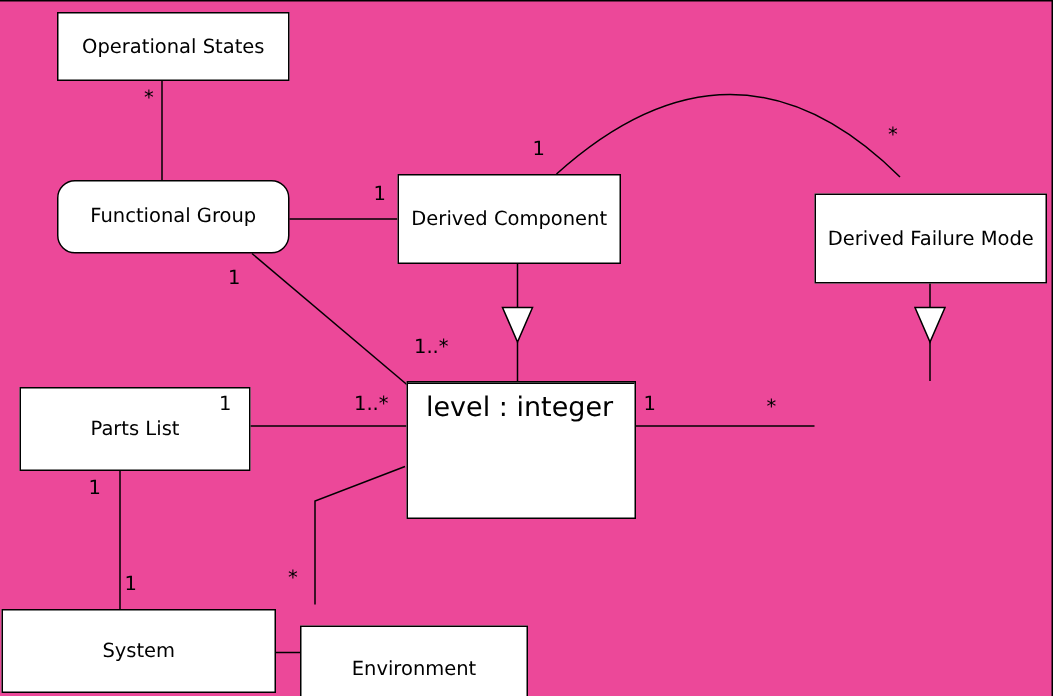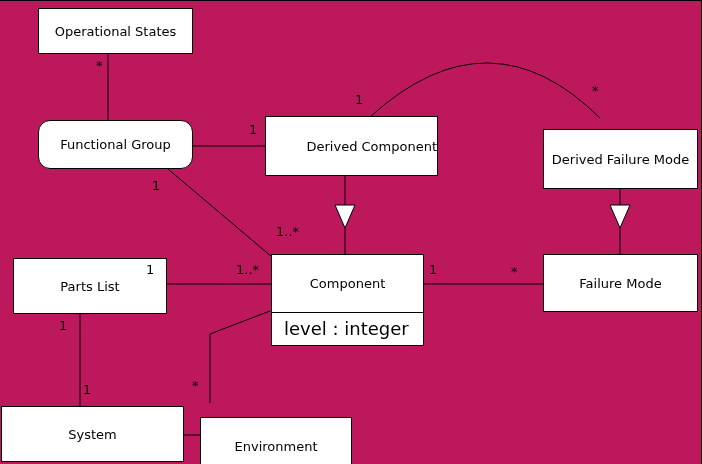--- a/index.html
+++ b/index.html
@@ -5,21 +5,21 @@
   html, body {
     margin: 0;
     padding: 0;
     background: #ffffff;
     font-family: "DejaVu Sans", "Liberation Sans", sans-serif;
   }
   #canvas {
     position: relative;
     width: 702px;
     height: 464px;
-    background: #be185d;
+    background: #ec4899;
     border-top: 1px solid #000;
     border-right: 1px solid #000;
     box-sizing: border-box;
     overflow: hidden;
   }
   #wires {
     position: absolute;
     left: 0; top: 0;
     width: 702px; height: 464px;
   }
@@ -98,44 +98,38 @@
   </svg>
 
   <div class="node" style="left:38px; top:7px; width:155px; height:46px;">
     <span>Operational States</span>
   </div>
 
   <div class="node" style="left:38px; top:119px; width:155px; height:49px;border-radius:12px;">
     <span>Functional Group</span>
   </div>
 
-  <div class="node" style="left:265px; top:115px; width:173px; height:60px;justify-content:flex-end;">
+  <div class="node" style="left:265px; top:115px; width:149px; height:60px;">
     <span>Derived Component</span>
   </div>
 
   <div class="node" style="left:543px; top:128px; width:155px; height:60px;">
     <span>Derived Failure Mode</span>
   </div>
 
   <div class="node" style="left:1px; top:257px; width:154px; height:56px;margin-left:12px;">
     <span>Parts List</span>
   </div>
 
   <div class="node compartmented" style="left:271px; top:253px; width:153px; height:92px;">
-    <div class="compartment name">
-      <span>Component</span>
-    </div>
     <div class="compartment attrs">
       <span>level : integer</span>
     </div>
   </div>
 
-  <div class="node" style="left:543px; top:253px; width:155px; height:58px;">
-    <span>Failure Mode</span>
-  </div>
 
   <div class="node" style="left:1px; top:405px; width:183px; height:56px;">
     <span>System</span>
   </div>
 
   <div class="node" style="left:200px; top:416px; width:152px; height:58px;">
     <span>Environment</span>
   </div>
 
   <span class="mult" style="left:96px; top:57px;">*</span>

